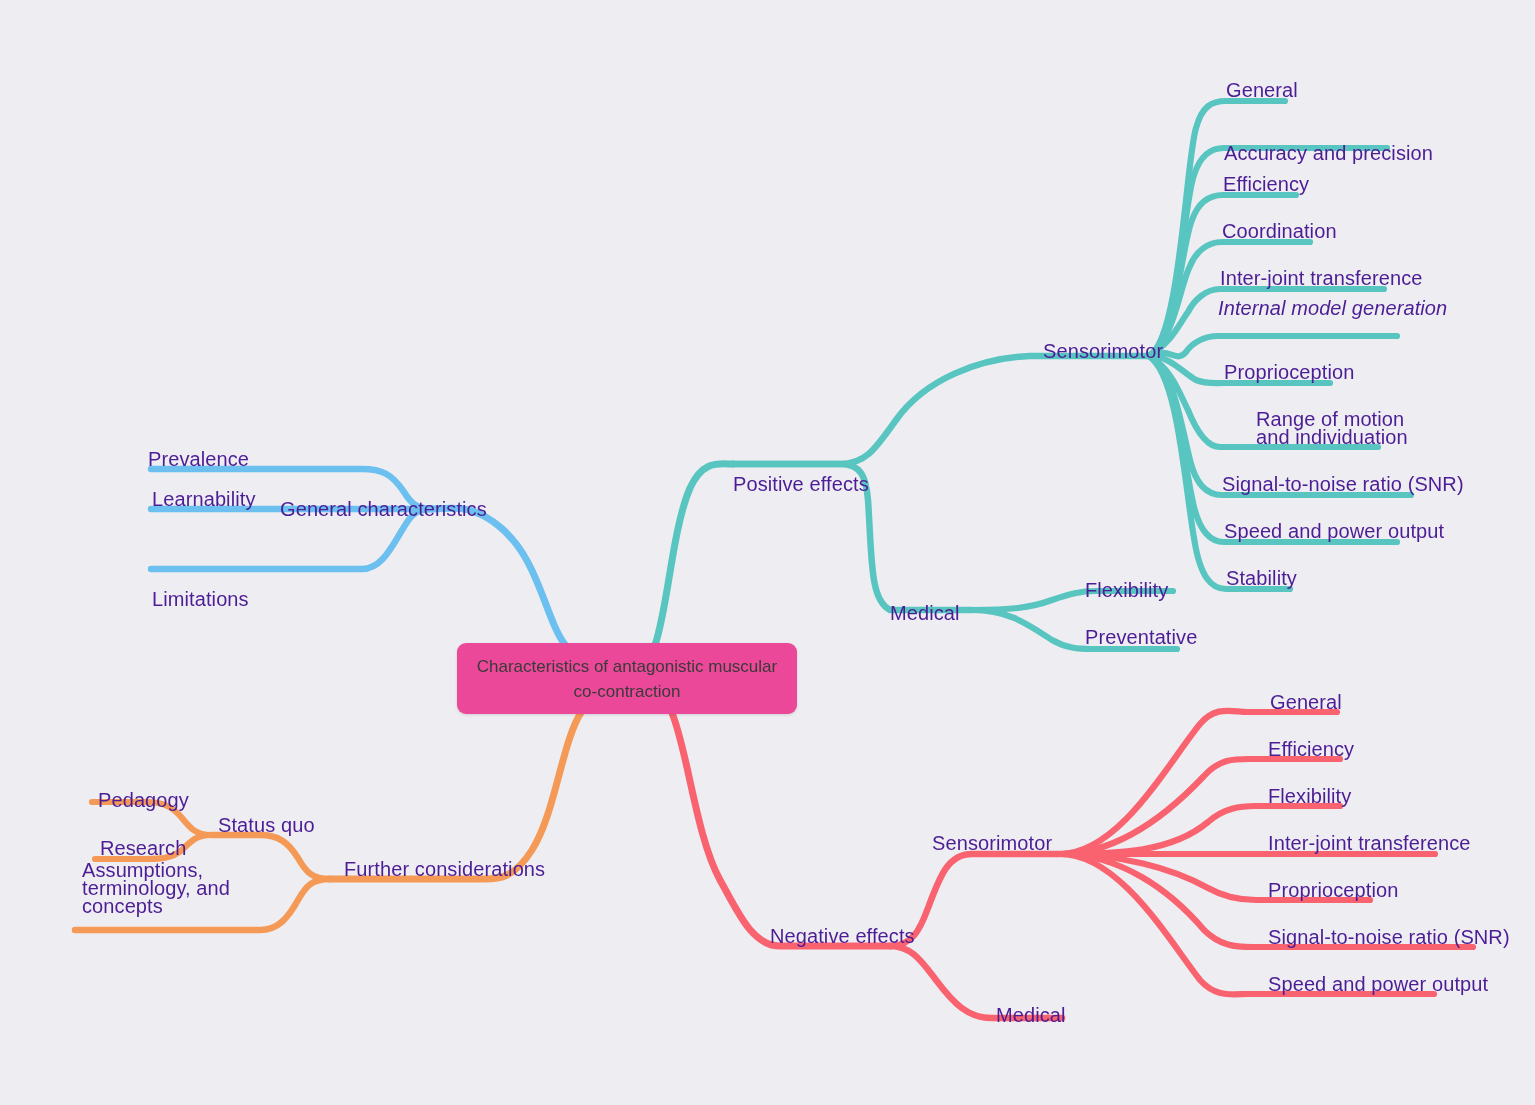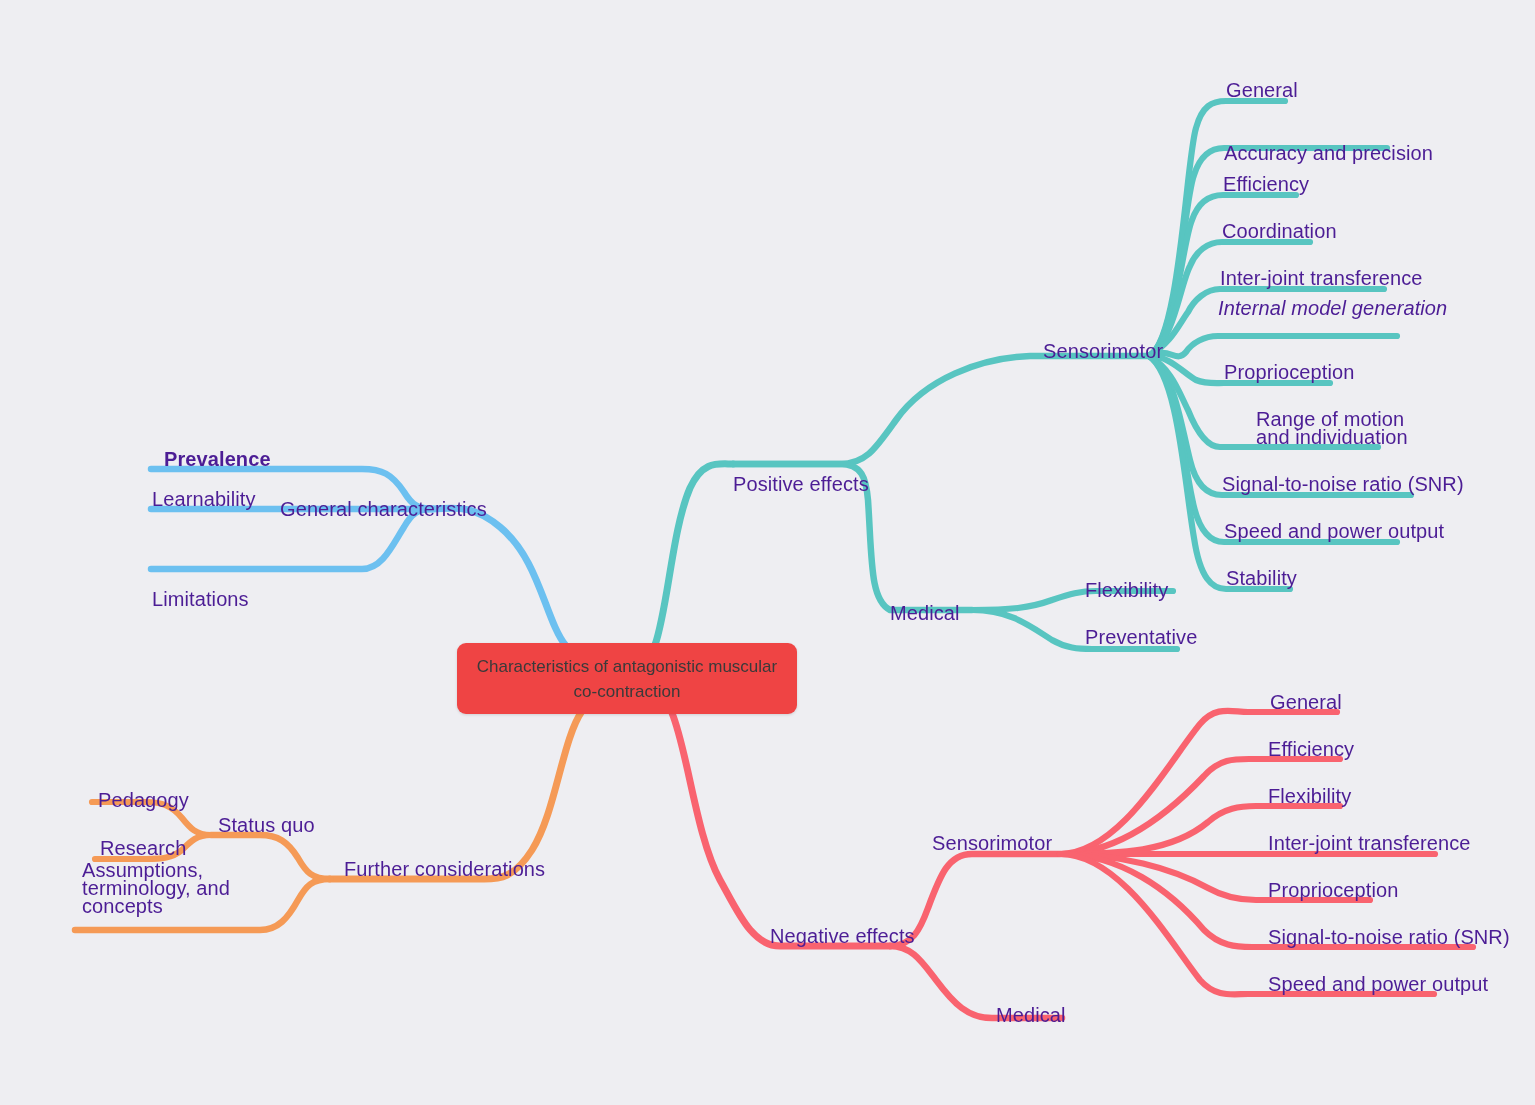--- a/index.html
+++ b/index.html
@@ -21,21 +21,21 @@
     line-height:18px;
     white-space:nowrap;
     letter-spacing:0.1px;
   }
   .label.wrap{white-space:normal;}
 
   .root-node{
     position:absolute;
     left:457px;top:643px;
     width:340px;height:71px;
-    background:#ef4444;
+    background:#ec4899;
     border-radius:9px;
     box-shadow:0 1px 3px rgba(0,0,0,0.13);
     display:flex;align-items:center;justify-content:center;
     text-align:center;
     color:#3a3a3a;
     font-size:17px;
     line-height:25px;
     padding:0 14px;
     box-sizing:border-box;
     z-index:5;
@@ -96,21 +96,21 @@
       <path d="M1060,854 C1120,854 1172,868 1208,888 C1224,897 1240,900 1256,900 L1370,900" stroke="#f9636f" stroke-width="6.2"></path>
       <path d="M1060,854 C1120,854 1170,890 1204,930 C1220,946 1236,947 1252,947 L1473,947" stroke="#f9636f" stroke-width="6.2"></path>
       <path d="M1060,854 C1120,854 1170,942 1200,980 C1216,998 1232,994 1248,994 L1434,994" stroke="#f9636f" stroke-width="6.2"></path>
     </g>
   </svg>
 
   <div class="root-node">
     <span>Characteristics of antagonistic muscular co-contraction</span>
   </div>
 
-  <div class="label" style="left:164px;top:450px;font-weight:bold;">Prevalence</div>
+  <div class="label" style="left:148px;top:450px;">Prevalence</div>
   <div class="label" style="left:152px;top:490px;">Learnability</div>
   <div class="label" style="left:152px;top:550px;margin-top:40px;">Limitations</div>
   <div class="label" style="left:280px;top:500px;">General characteristics</div>
 
   <div class="label" style="left:733px;top:446px;margin-top:29px;">Positive effects</div>
   <div class="label" style="left:1043px;top:342px;">Sensorimotor</div>
   <div class="label" style="left:890px;top:604px;">Medical</div>
 
   <div class="label" style="left:1226px;top:81px;">General</div>
   <div class="label" style="left:1224px;top:128px;margin-top:16px;">Accuracy and precision</div>

